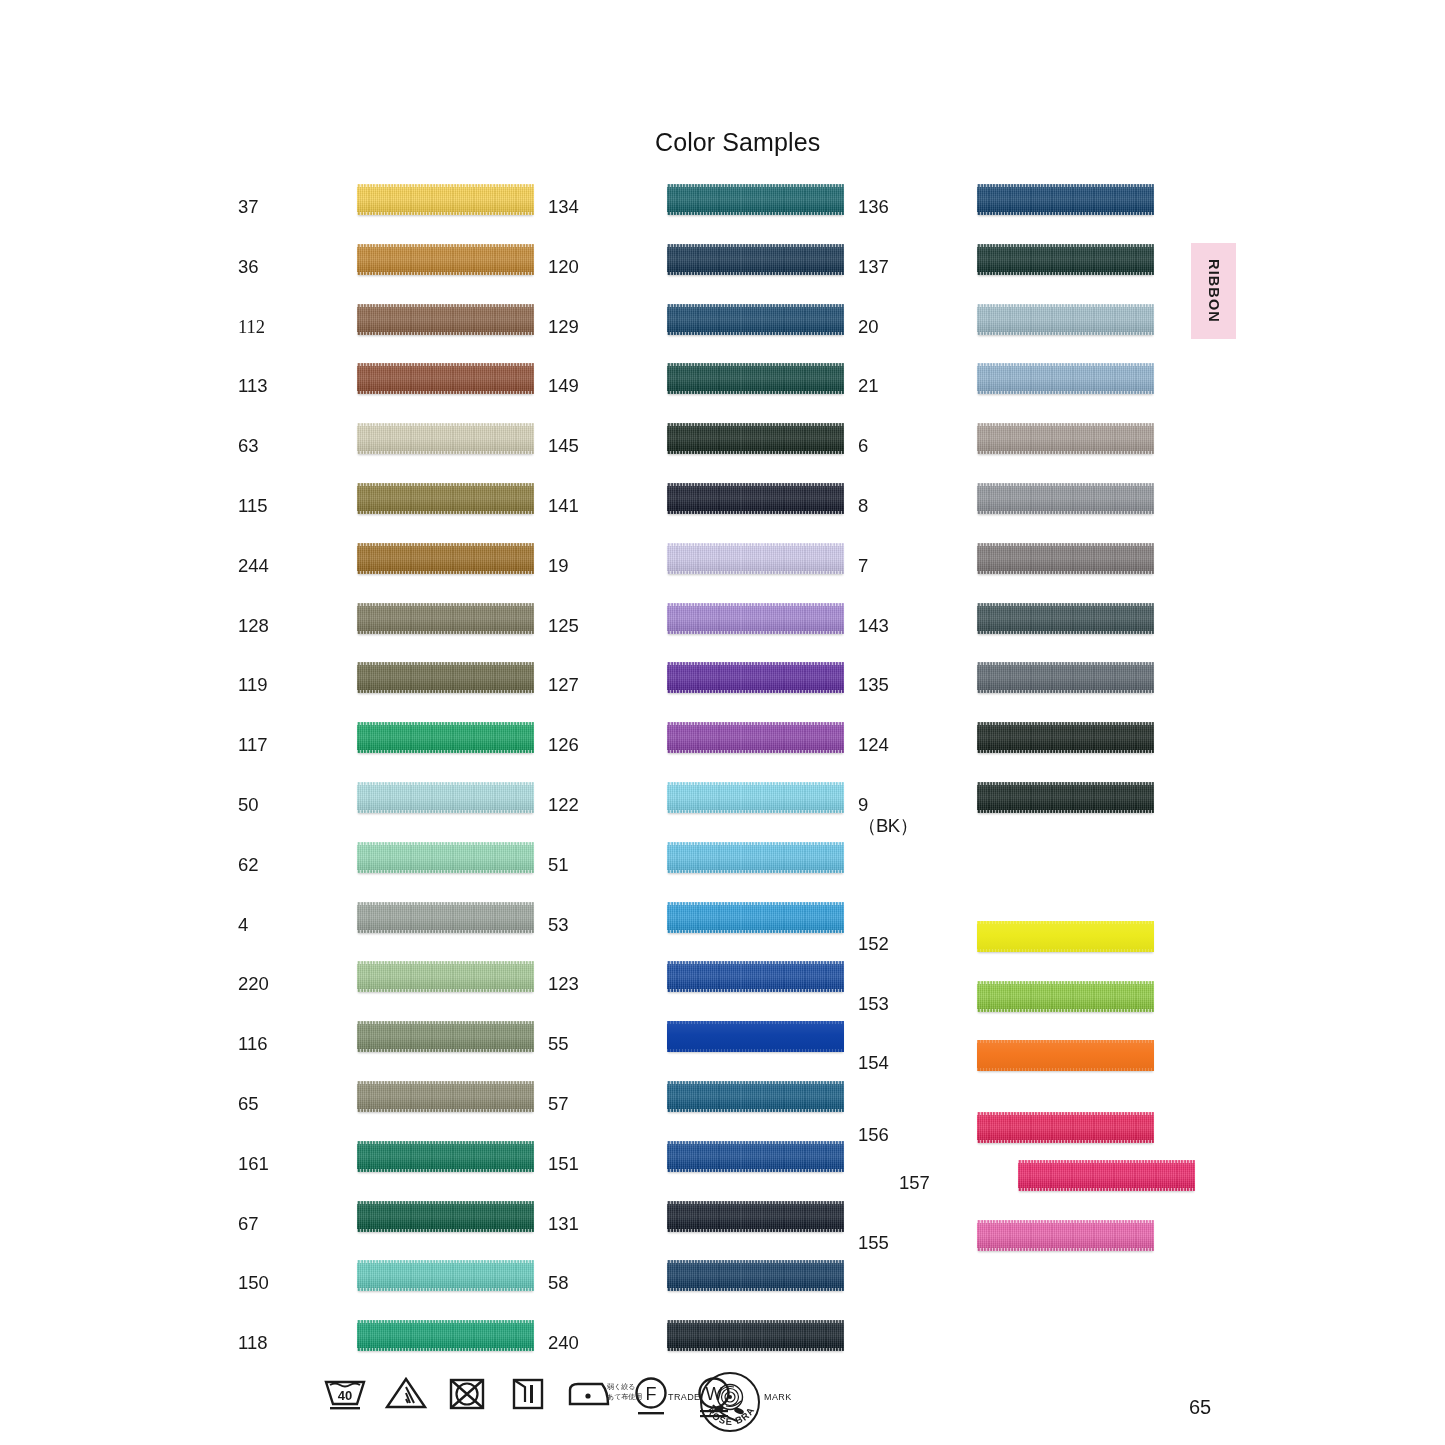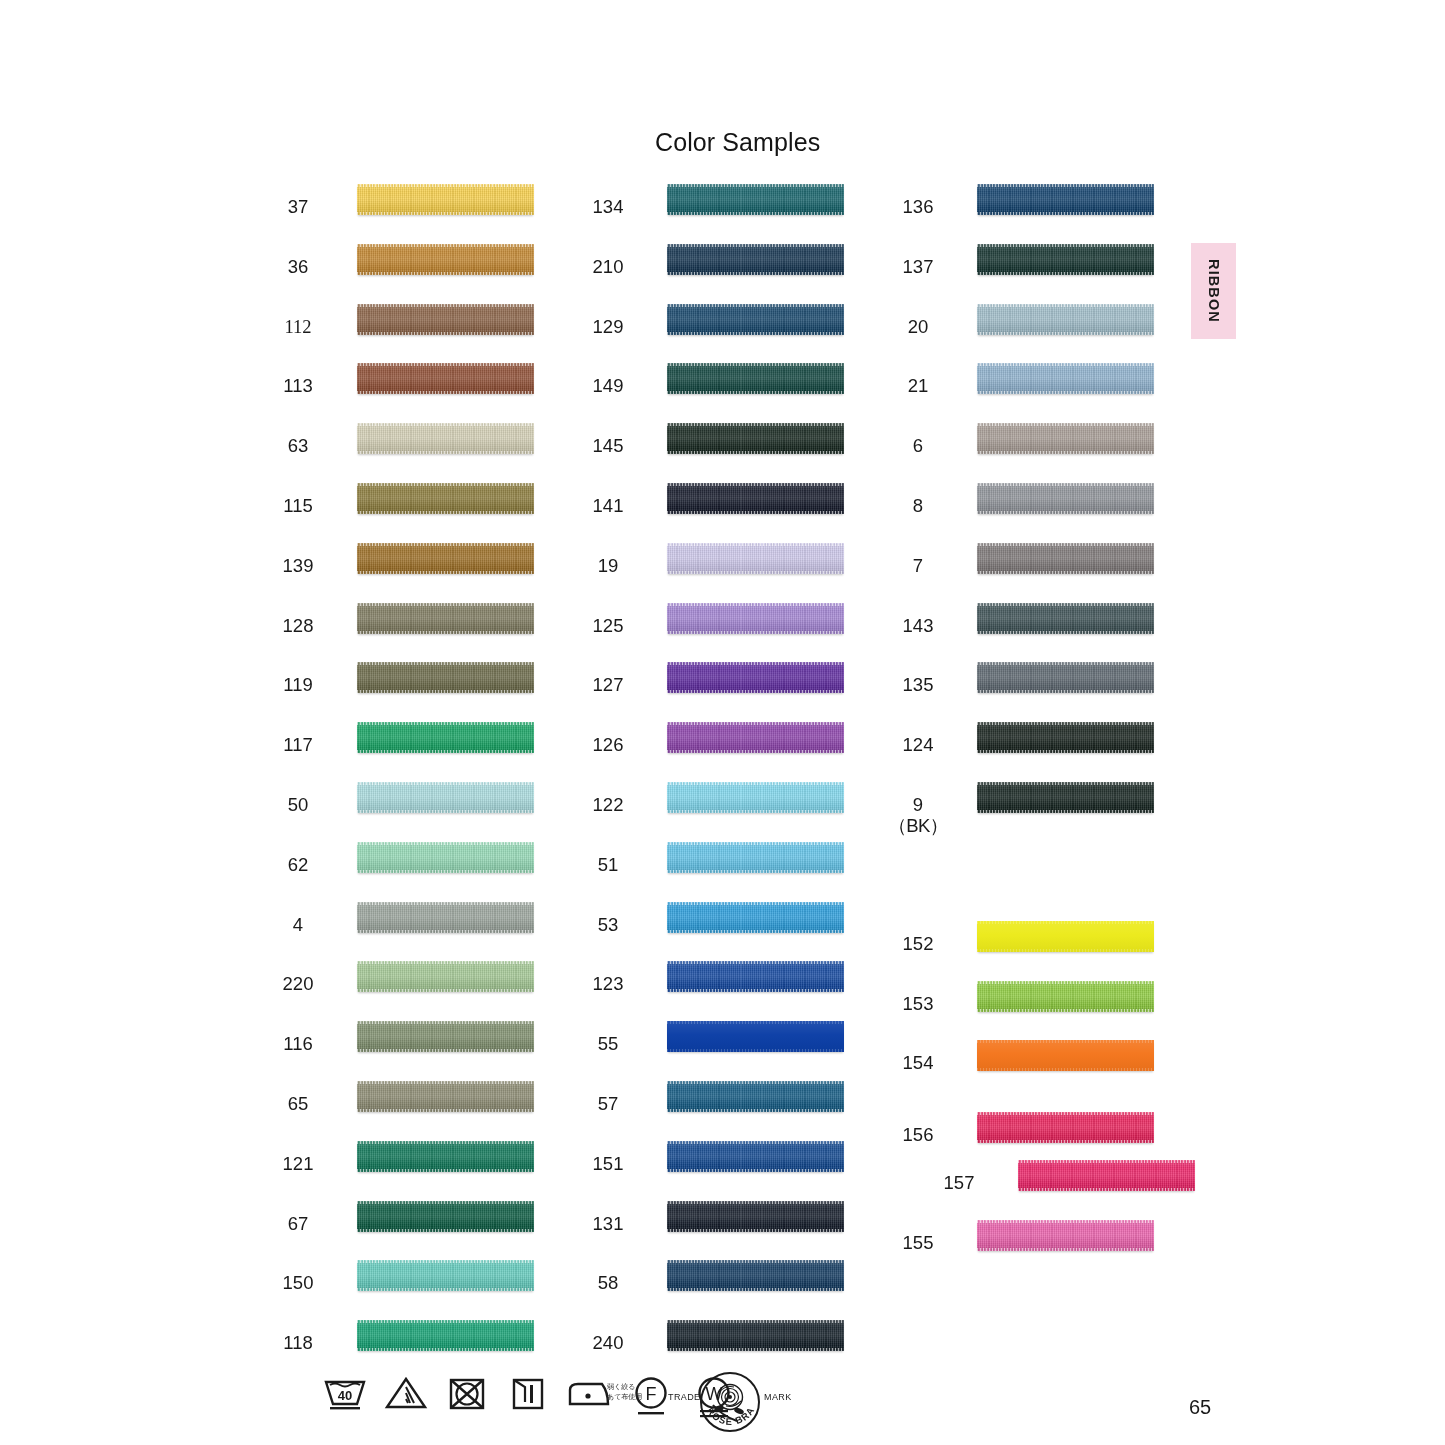--- a/index.html
+++ b/index.html
@@ -40,21 +40,21 @@
   .col2{left:630px;}
   .col3{left:940px;}
 
   .row{
     position:absolute;left:0;
     width:215px;height:44px;
   }
   .row .num{
     position:absolute;right:177px;top:0;
     width:120px;
-    text-align:center;
+    text-align:left;
     font-size:18.5px;line-height:20px;
     color:#1a1a1a;white-space:nowrap;
   }
   .row .num .bk{
     display:block;font-size:18.5px;line-height:22px;
     letter-spacing:-.5px;
   }
 
   
   .sw{
@@ -200,21 +200,21 @@
         <div class="num">115</div>
         <div class="sw">
           <div class="base" style="background: rgb(139, 123, 60);"></div>
           <div class="weave"></div>
           <div class="sheen"></div>
           <div class="edge top"></div>
           <div class="edge bot"></div>
         </div>
       </div>
       <div class="row" style="top: 555.8px;">
-        <div class="num">139</div>
+        <div class="num">244</div>
         <div class="sw">
           <div class="base" style="background: rgb(157, 111, 38);"></div>
           <div class="weave"></div>
           <div class="sheen"></div>
           <div class="edge top"></div>
           <div class="edge bot"></div>
         </div>
       </div>
       <div class="row" style="top: 615.6px;">
         <div class="num">128</div>
@@ -300,21 +300,21 @@
         <div class="num">65</div>
         <div class="sw">
           <div class="base" style="background: rgb(140, 139, 114);"></div>
           <div class="weave"></div>
           <div class="sheen"></div>
           <div class="edge top"></div>
           <div class="edge bot"></div>
         </div>
       </div>
       <div class="row" style="top: 1153.8px;">
-        <div class="num">121</div>
+        <div class="num">161</div>
         <div class="sw">
           <div class="base" style="background: rgb(15, 119, 88);"></div>
           <div class="weave"></div>
           <div class="sheen"></div>
           <div class="edge top"></div>
           <div class="edge bot"></div>
         </div>
       </div>
       <div class="row" style="top: 1213.6px;">
         <div class="num">67</div>
@@ -352,21 +352,21 @@
         <div class="num">134</div>
         <div class="sw">
           <div class="base" style="background: rgb(19, 97, 105);"></div>
           <div class="weave"></div>
           <div class="sheen"></div>
           <div class="edge top"></div>
           <div class="edge bot"></div>
         </div>
       </div>
       <div class="row" style="top: 256.8px;">
-        <div class="num">210</div>
+        <div class="num">120</div>
         <div class="sw">
           <div class="base" style="background: rgb(20, 52, 80);"></div>
           <div class="weave"></div>
           <div class="sheen"></div>
           <div class="edge top"></div>
           <div class="edge bot"></div>
         </div>
       </div>
       <div class="row" style="top: 316.6px;">
         <div class="num">129</div>

